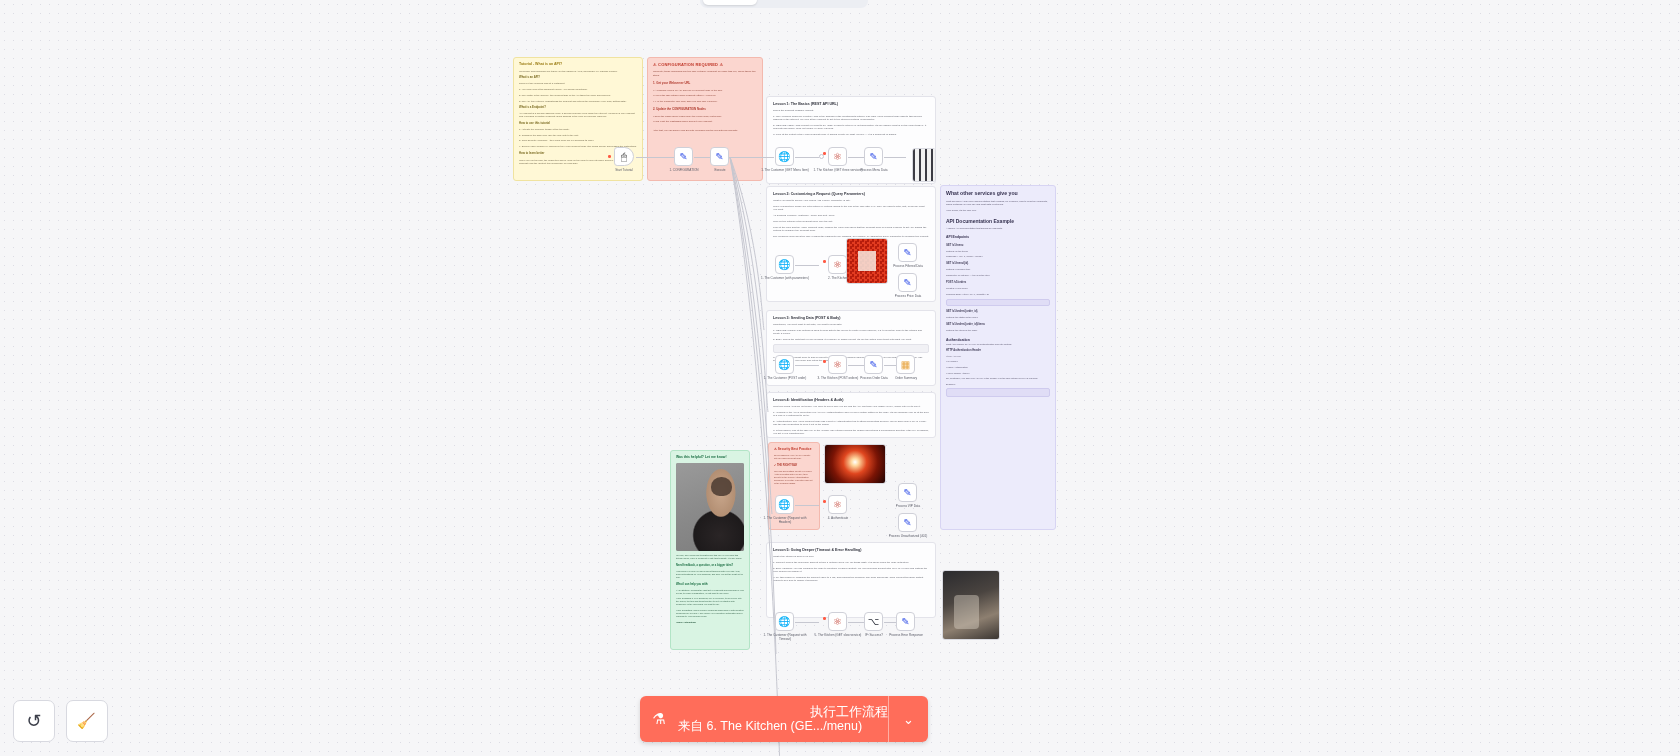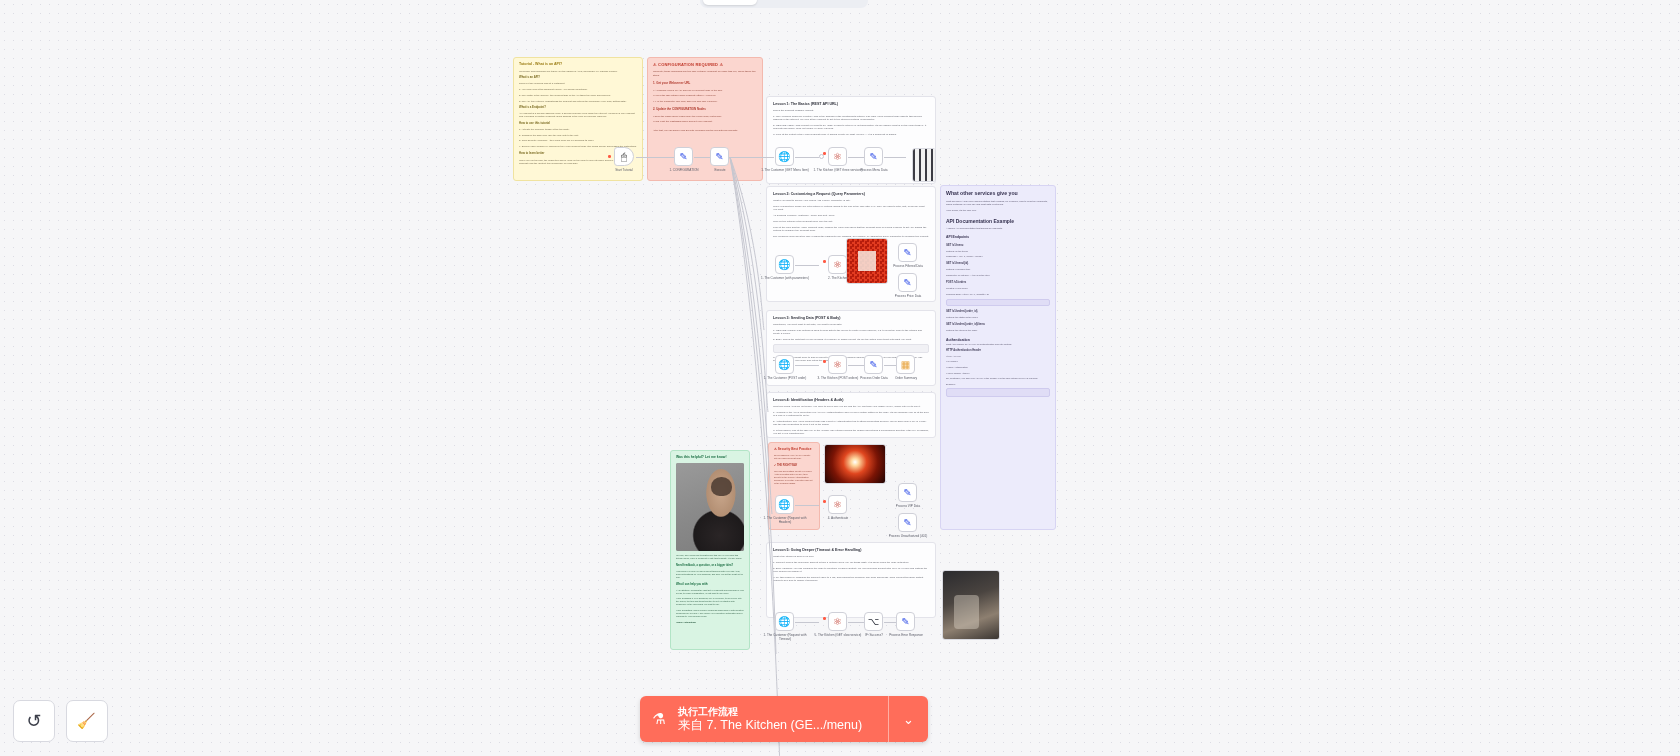--- a/index.html
+++ b/index.html
@@ -103,21 +103,21 @@
   }
 
   
   #run-banner {
     position:absolute; left:640px; bottom:14px; width:288px; height:46px;
     background:#ff6d5a; border-radius:6px; display:flex; align-items:center;
     color:#fff; z-index:35; box-shadow:0 2px 5px rgba(0,0,0,.14);
   }
   #run-banner .flask { width:38px; text-align:center; font-size:15px; }
   #run-banner .texts { flex:1; line-height:1.18; }
-  #run-banner .t1 { font-size:10px; font-weight:bold; }
+  #run-banner .t1 { font-size:13px; font-weight:normal;text-align:right; }
   #run-banner .t2 { font-size:12.5px; }
   #run-banner .chev {
     width:40px; height:100%; border-left:1px solid rgba(255,255,255,.45);
     display:flex; align-items:center; justify-content:center; font-size:13px;
     cursor:pointer;
   }
 </style>
 </head>
 <body>
 
@@ -424,18 +424,18 @@
   </div>
   <div class="ctl">
     <span style="font-size:15px">🧹</span>
   </div>
 </div>
 
 <div id="run-banner">
   <div class="flask">⚗</div>
   <div class="texts">
     <div class="t1">执行工作流程</div>
-    <div class="t2">来自 7. The Kitchen (GE.../menu)</div>
+    <div class="t2">来自 6. The Kitchen (GE.../menu)</div>
   </div>
   <div class="chev">
     <span>⌄</span>
   </div>
 </div>
 
 </body></html>

